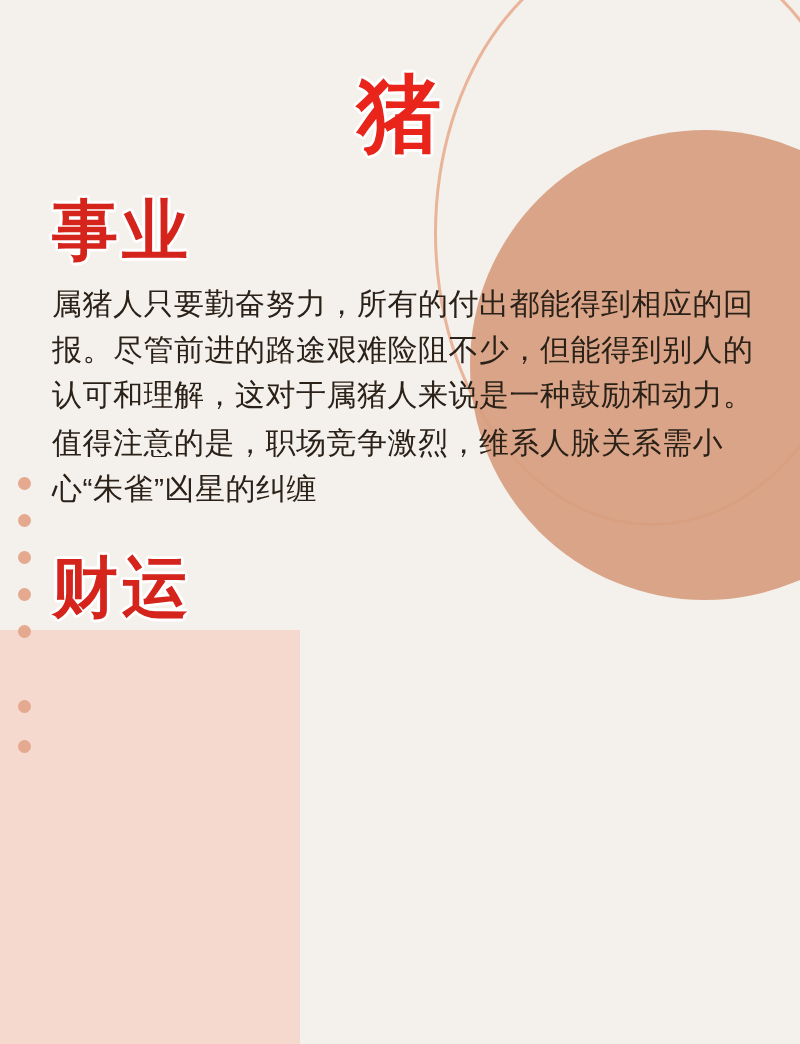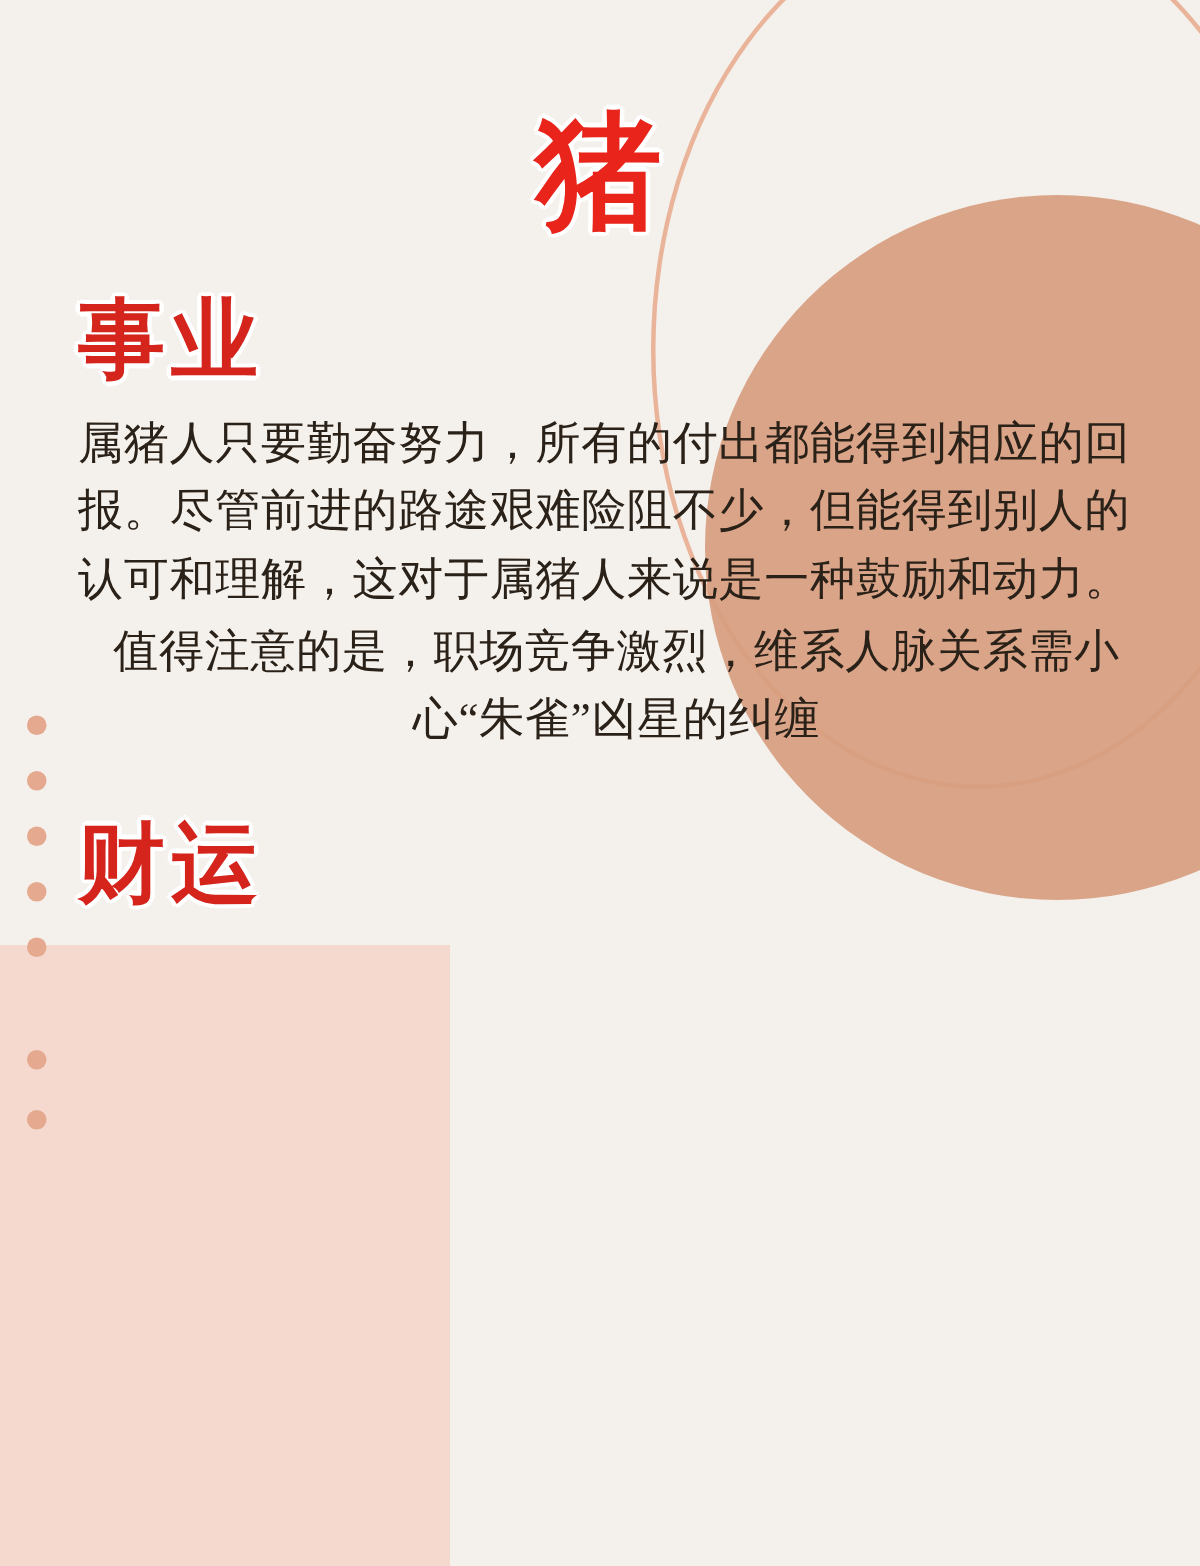--- a/index.html
+++ b/index.html
@@ -83,40 +83,39 @@
        2px 2px 0 #fff, -2px 2px 0 #fff, 2px -2px 0 #fff, -2px -2px 0 #fff;
   }
 
   .section {
     margin-top: 46px;
     padding-left: 22px;
   }
   .section-title {
     font-family: "DejaVu Sans", "Liberation Sans", sans-serif;
     font-weight: bold;
-    font-size: 58px;
+    font-size: 66px;
     color: #d4241c;
     letter-spacing: 4px;
     line-height: 1.05;
     margin-bottom: 16px;
     text-shadow:
        3px 0 0 #fff, -3px 0 0 #fff, 0 3px 0 #fff, 0 -3px 0 #fff,
        2px 2px 0 #fff, -2px 2px 0 #fff, 2px -2px 0 #fff, -2px -2px 0 #fff;
   }
   .section-body p {
     margin: 0;
-    font-family: Liberation Serif, serif;
+    font-family: Liberation Sans, sans-serif;
     font-size: 30px;
     line-height: 1.52;
     color: #2a2118;
     letter-spacing: 0.5px;
   }
   .section-body p + p {
     margin-top: 2px;
-    text-align: center;
   }
 
   #career-section { margin-top: 40px; }
   #wealth-section { margin-top: 42px; }
   #wealth-section .section-title { }
 </style>
 </head>
 <body>
 
 <div class="poster">

